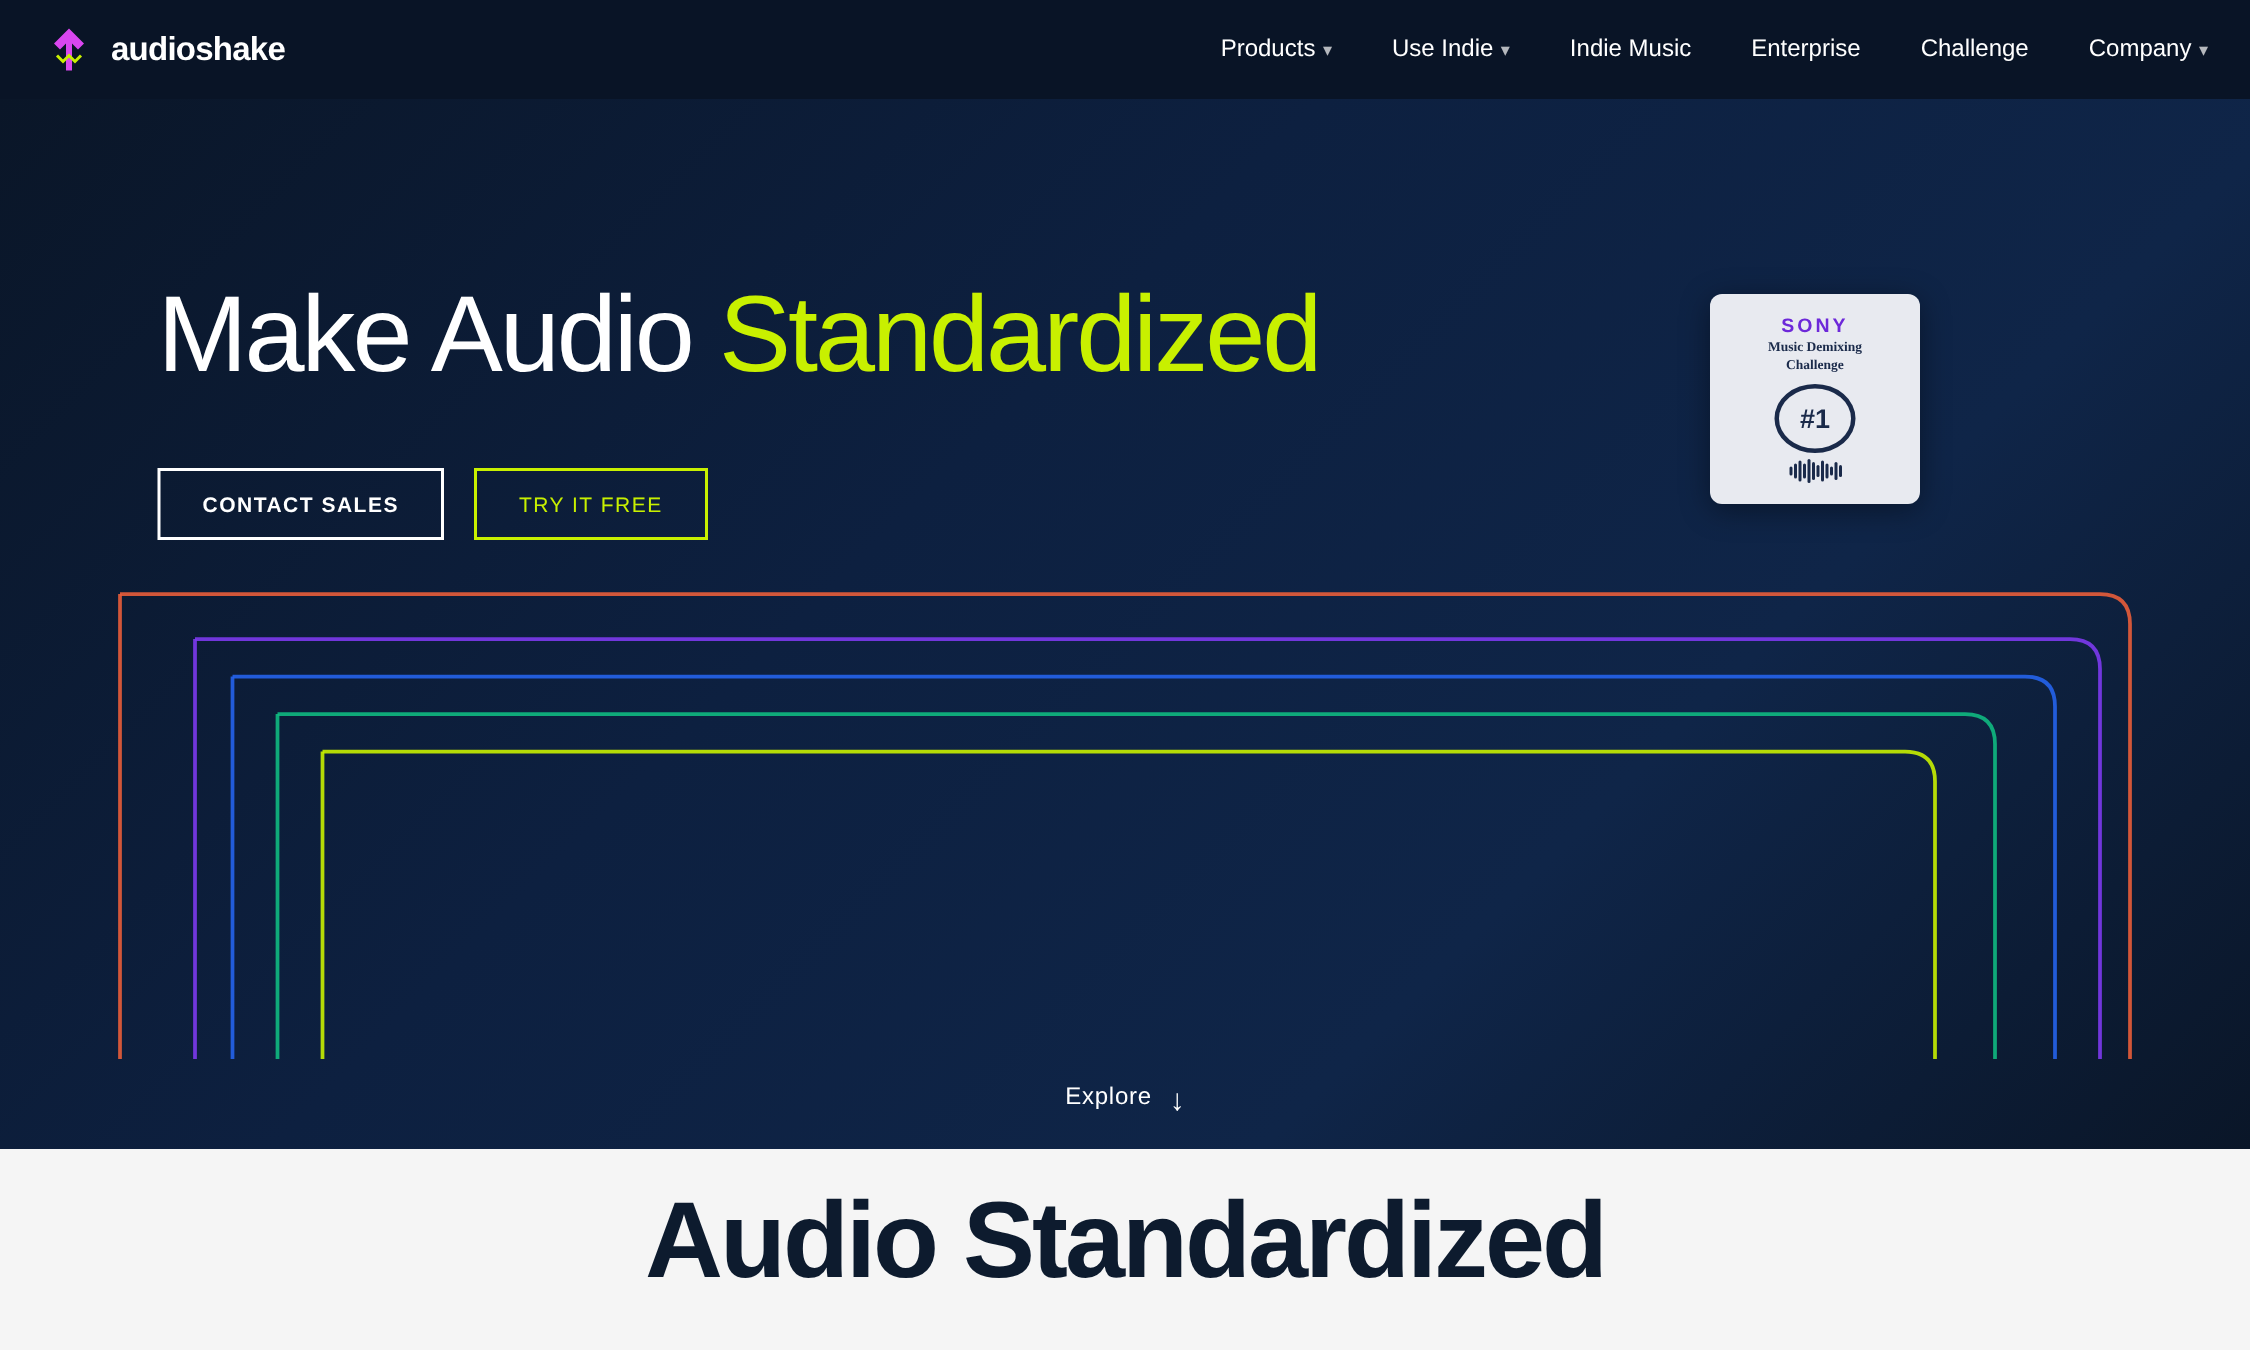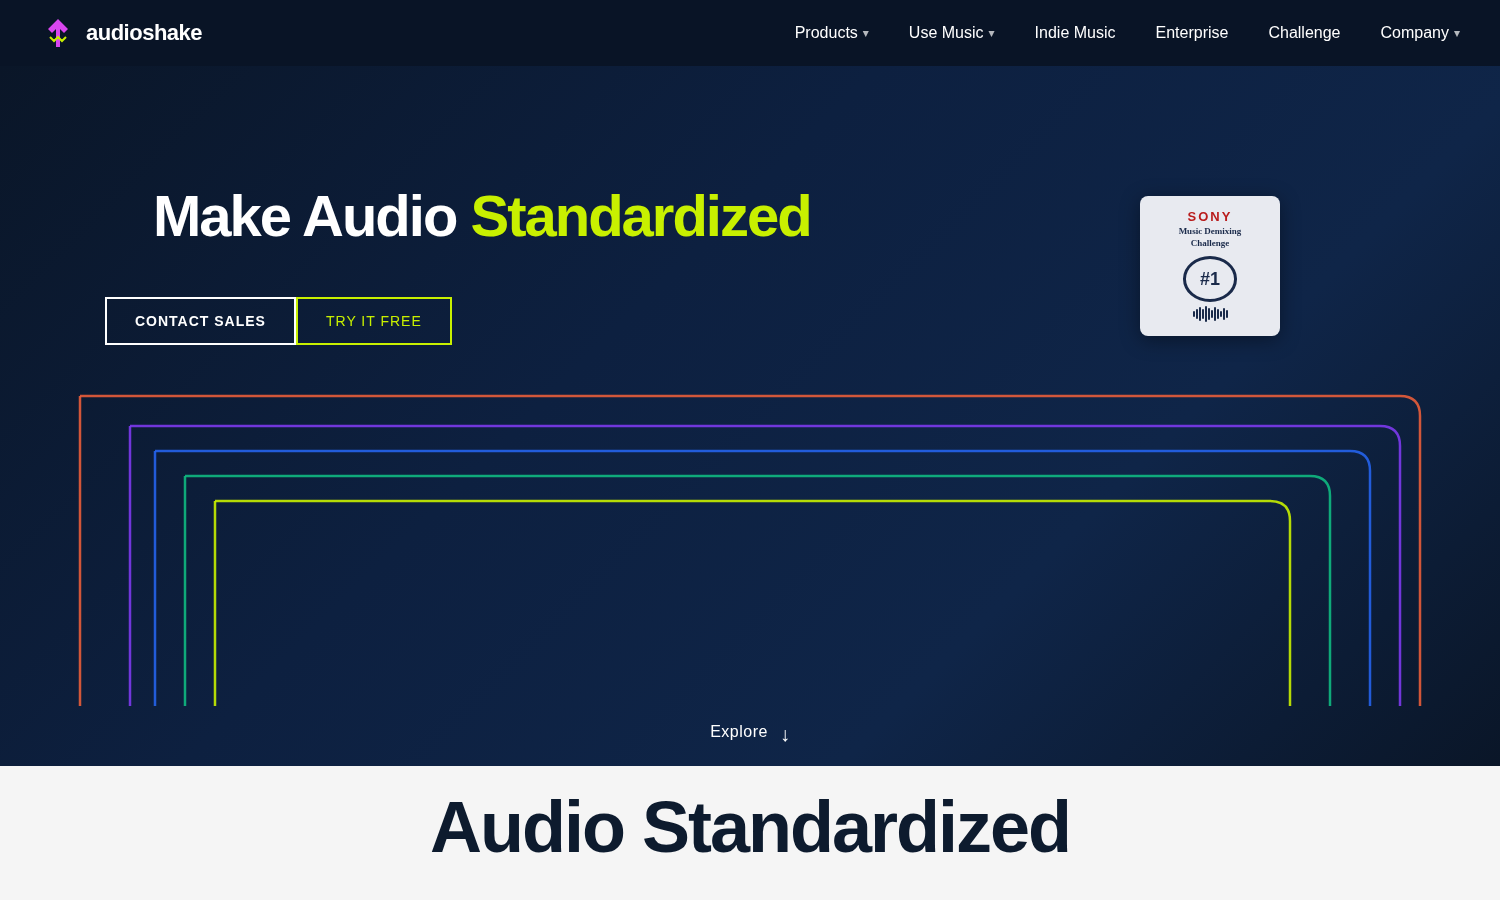--- a/index.html
+++ b/index.html
@@ -16,21 +16,21 @@
     
     nav {
       position: fixed;
       top: 0;
       left: 0;
       width: 100%;
       height: 66px;
       display: flex;
       align-items: center;
       justify-content: space-between;
-      padding: 0 40px;
+      padding: 0 28px;
       background: rgba(10, 20, 38, 0.95);
       z-index: 100;
     }
 
     .logo-area {
       display: flex;
       align-items: center;
       gap: 10px;
     }
 
@@ -80,35 +80,35 @@
       margin-top: 66px;
       background: linear-gradient(135deg, #0a1628 0%, #0d2040 40%, #0f2548 70%, #0a1628 100%);
       overflow: hidden;
       display: flex;
       flex-direction: column;
       justify-content: flex-start;
       padding: 120px 105px 0;
     }
 
     .hero-title {
-      font-size: 58px;
-      font-weight: 700;
+      font-size: 72px;
+      font-weight: 400;
       line-height: 1.05;
       color: #ffffff;
       letter-spacing: -2px;
       max-width: 1000px;
-      margin-left: 48px;
     }
 
     .hero-title .accent {
       color: #c8f000;
     }
 
     .hero-buttons {
       display: flex;
+      gap: 20px;
       margin-top: 50px;
     }
 
     .btn-contact {
       padding: 14px 28px;
       border: 2px solid #ffffff;
       background: transparent;
       color: #ffffff;
       font-size: 14px;
       font-weight: 700;
@@ -142,21 +142,21 @@
       flex-direction: column;
       align-items: center;
       justify-content: center;
       padding: 14px;
       box-shadow: 0 4px 20px rgba(0,0,0,0.4);
     }
 
     .sony-badge-title {
       font-size: 13px;
       font-weight: 900;
-      color: #b91c1c;
+      color: #6d28d9;
       letter-spacing: 2px;
       text-align: center;
       line-height: 1.1;
     }
 
     .sony-badge-sub {
       font-size: 9px;
       color: #1a2a4a;
       text-align: center;
       margin-top: 2px;
@@ -262,21 +262,21 @@
 
   <ul class="nav-links">
     <li>
       <a class="nav-link">
         <span>Products</span>
         <span class="chevron">▾</span>
       </a>
     </li>
     <li>
       <a class="nav-link">
-        <span>Use Music</span>
+        <span>Use Indie</span>
         <span class="chevron">▾</span>
       </a>
     </li>
     <li>
       <a class="nav-link">
         <span>Indie Music</span>
       </a>
     </li>
     <li>
       <a class="nav-link">

